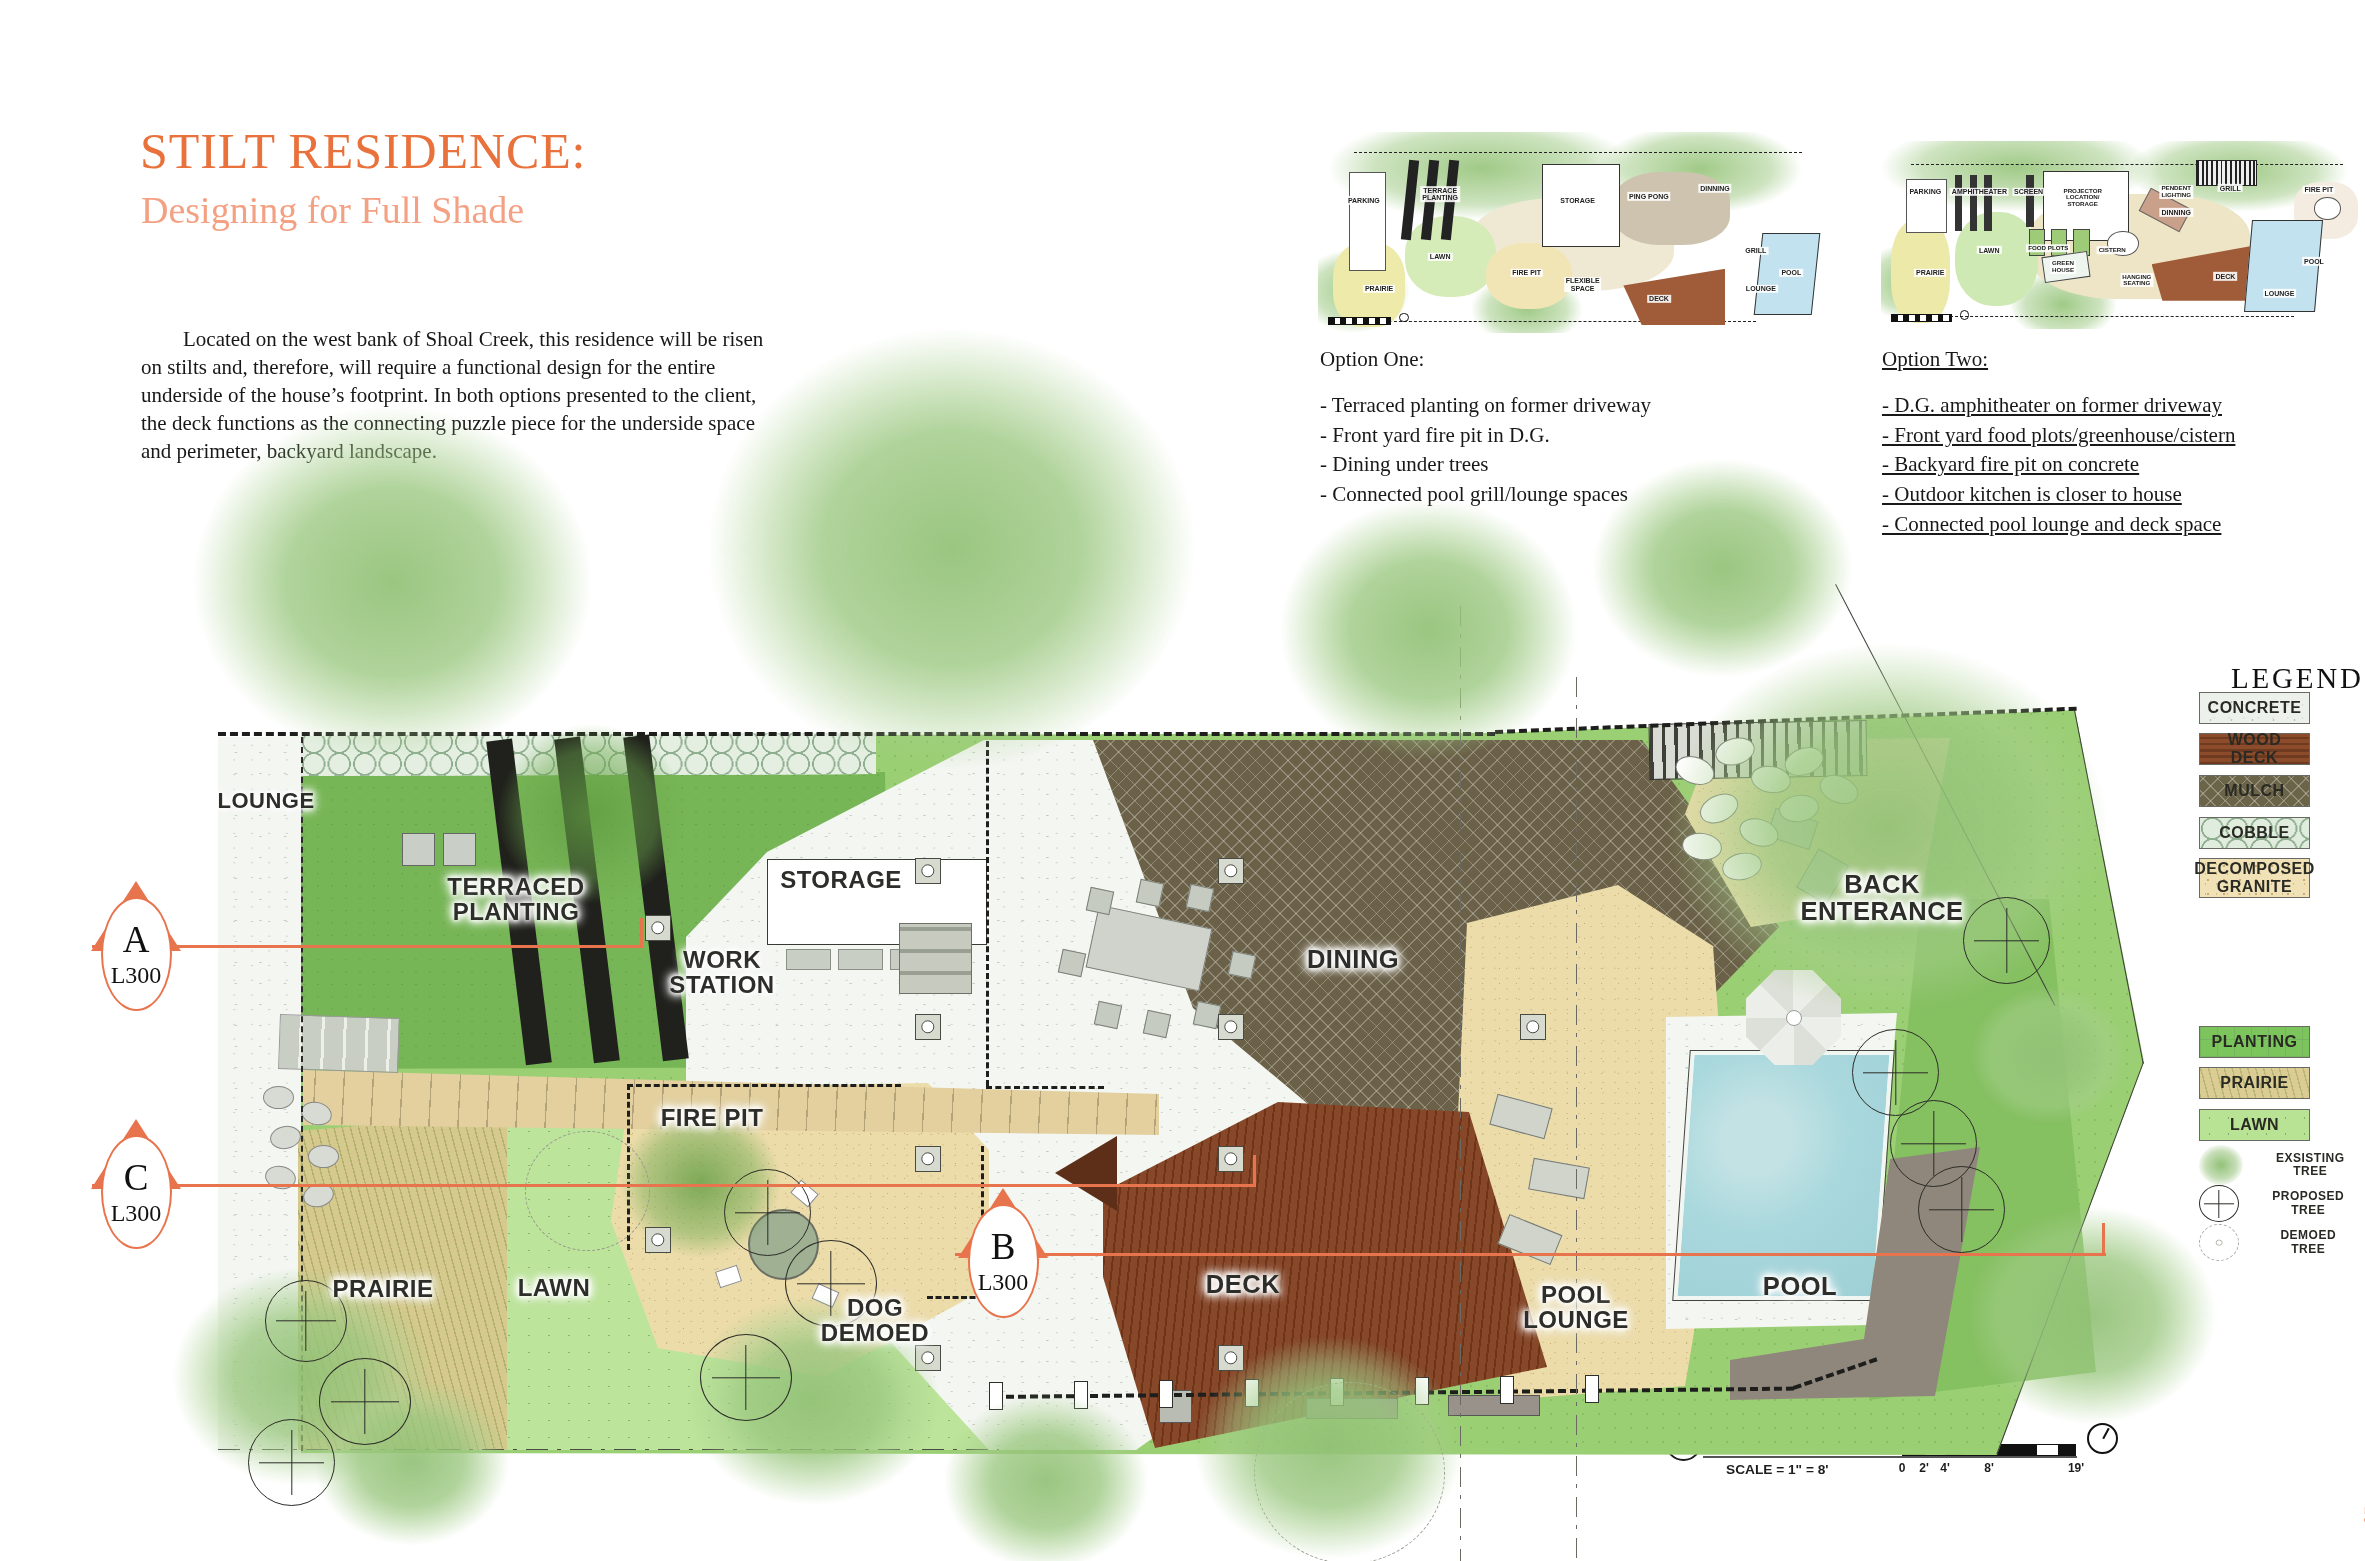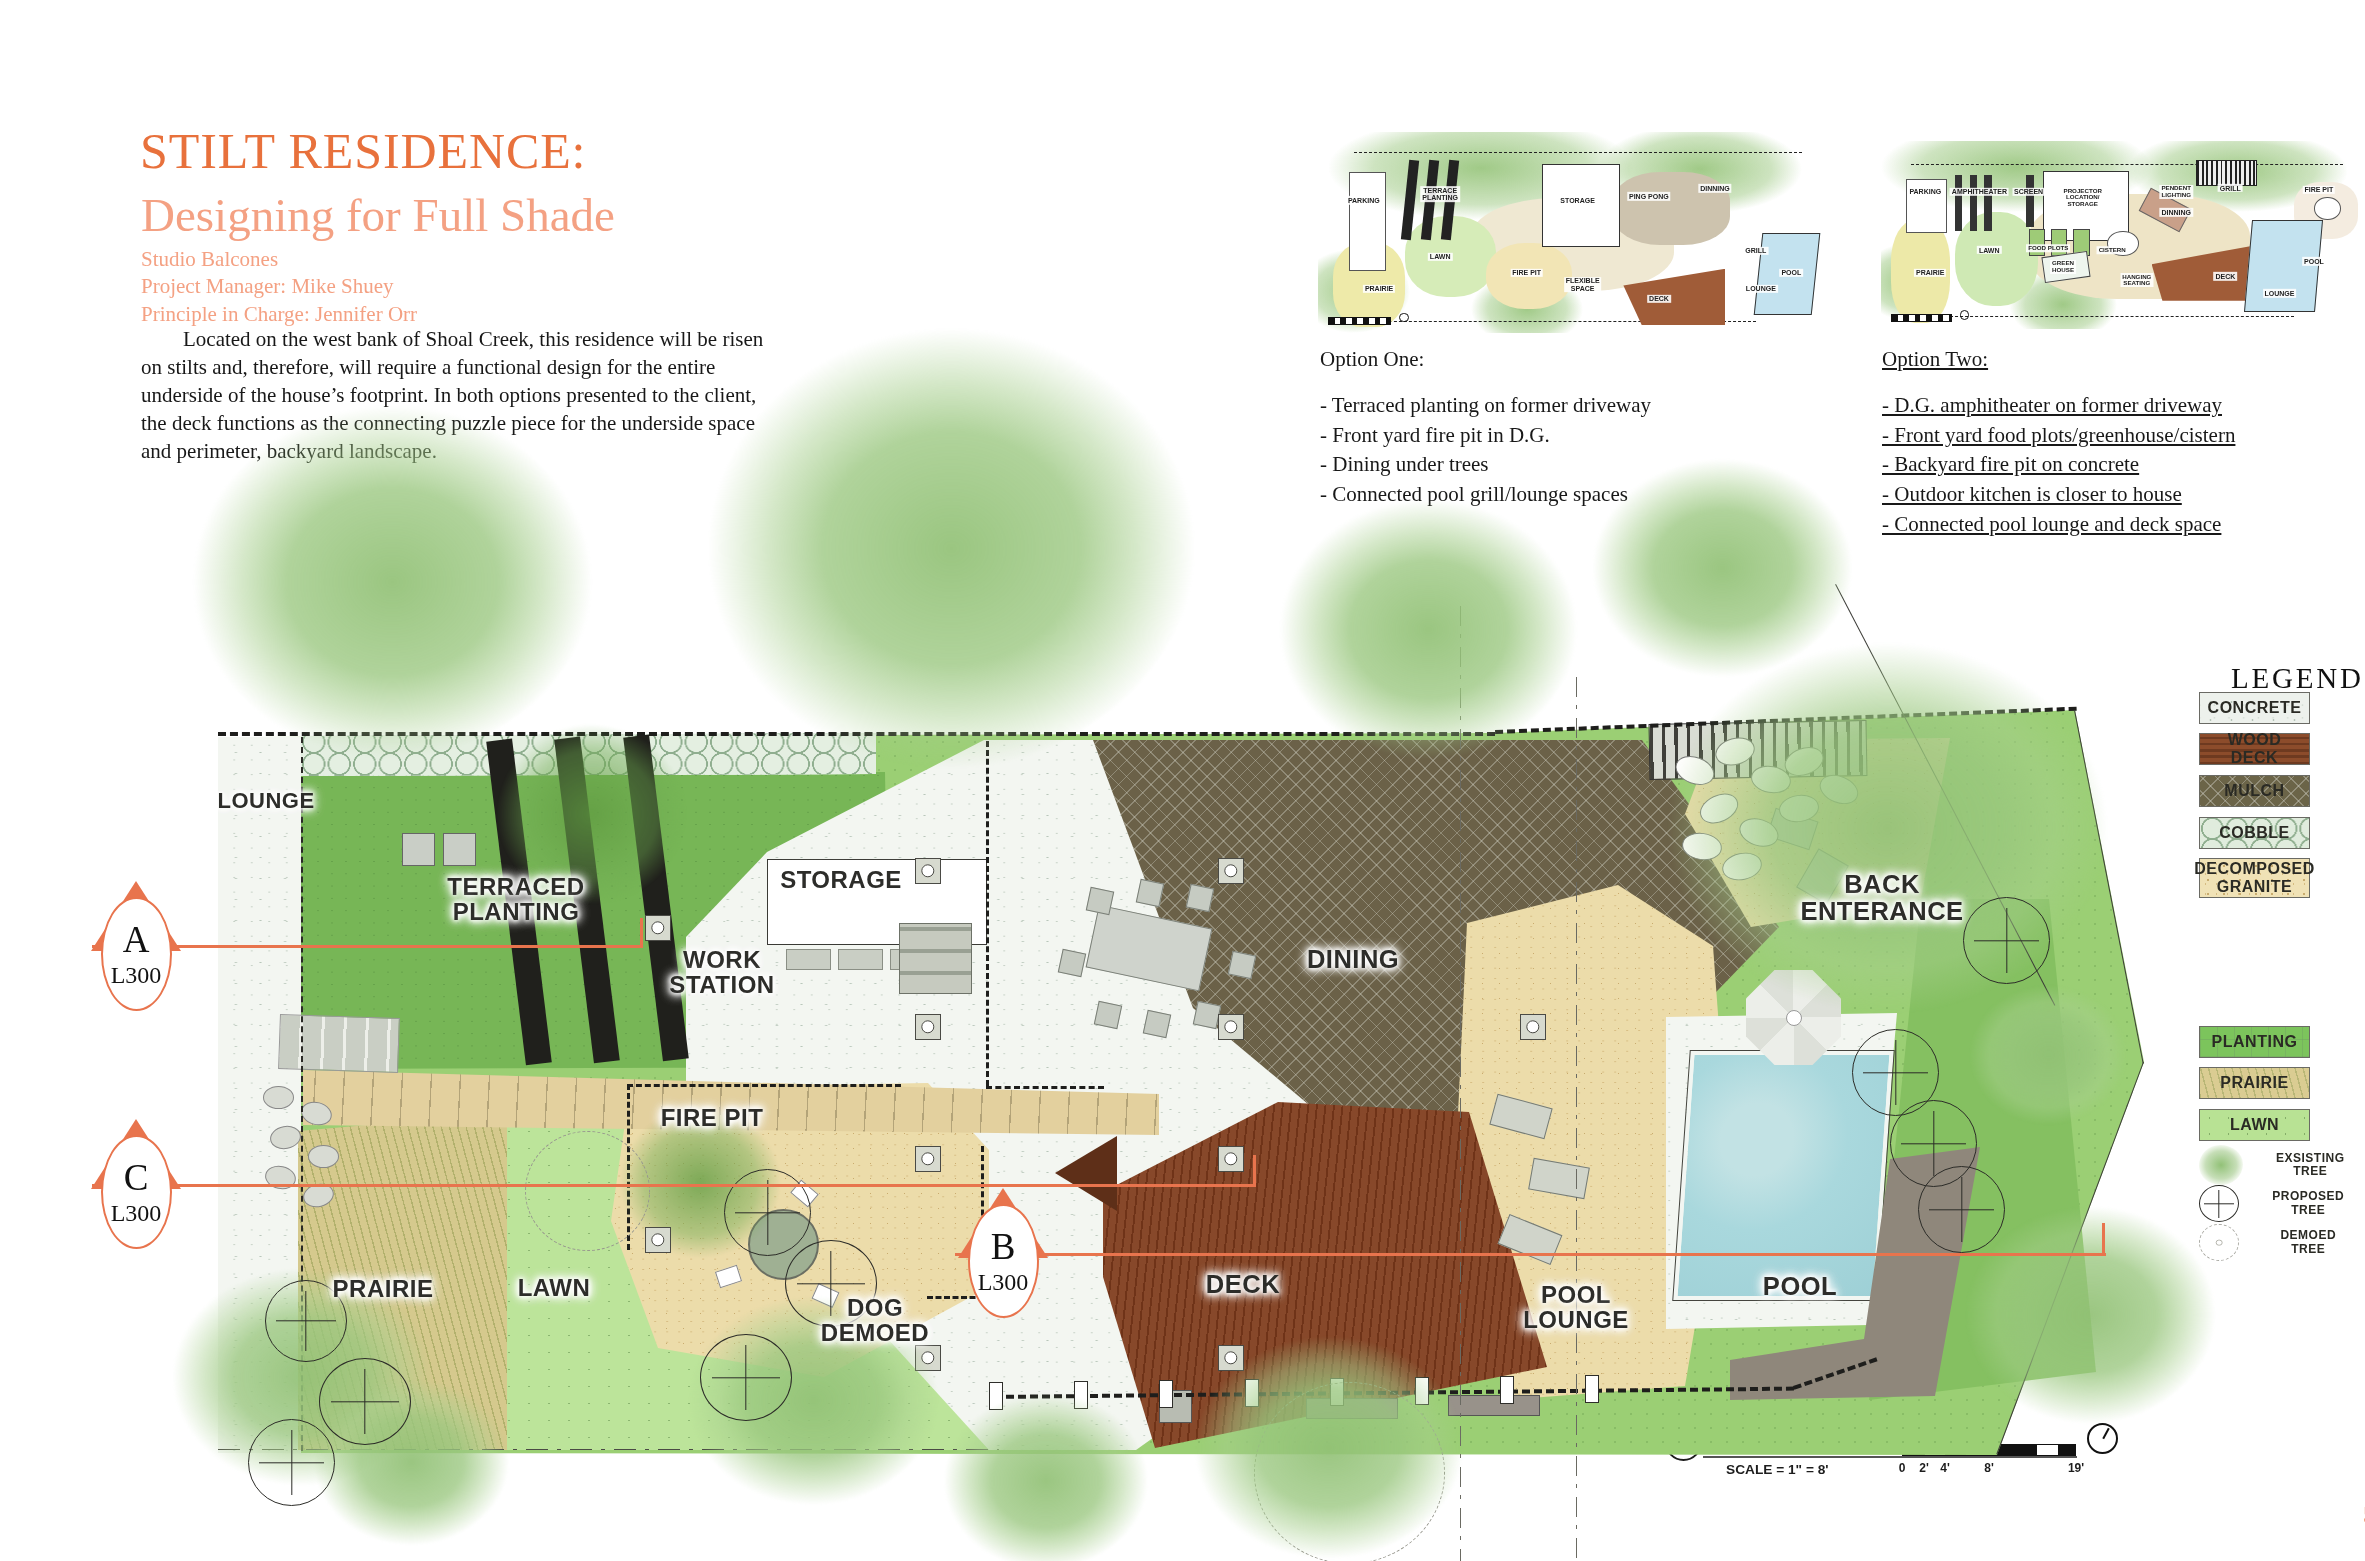--- a/index.html
+++ b/index.html
@@ -1,21 +1,21 @@
 <!DOCTYPE html>
 <html style="font-size:7.6px"><head>
 <meta charset="utf-8">
 <style>
   html,body{margin:0;padding:0;background:#fff;}
   .page{position:relative;width:2413px;height:1561px;background:#fff;overflow:hidden;
         font-family:"Liberation Serif",serif;color:#1f1f1f;}
   .abs{position:absolute;}
   
   .title{position:absolute;left:140px;top:122px;font-size:50px;letter-spacing:0.9px;color:#E8713C;font-weight:400;}
-  .subtitle{position:absolute;left:141px;top:188px;font-size:47px;color:#F4A183;}
+  .subtitle{position:absolute;left:141px;top:188px;font-size:38px;color:#F4A183;}
   .credits{position:absolute;left:141px;top:246px;font-size:21px;line-height:1.3;color:#F4A183;}
   .para{position:absolute;left:141px;top:326px;width:625px;font-size:21px;line-height:1.33;color:#181818;}
   .para .indent{display:inline-block;width:42px;}
   
   .optcol{position:absolute;font-size:21px;line-height:1.42;color:#181818;}
   .optcol .opt-h{margin-bottom:16px;}
   
   .thumb{position:absolute;background:#fff;overflow:hidden;}
   .t-label{position:absolute;transform:translate(-50%,-50%);font-family:"Liberation Sans",sans-serif;
            font-size:7px;font-weight:600;color:#222;background:rgba(255,255,255,.88);
@@ -108,25 +108,20 @@
       transform-origin:50% 100%;transform:translate(-50%,-100%) rotate(28deg);}
   .pagenum{position:absolute;font-size:23px;color:#E8713C;}
 </style>
 </head>
 <body>
 
 <div class="page">
 
   <div class="title">STILT RESIDENCE:</div>
   <div class="subtitle">Designing for Full Shade</div>
-  <div class="credits">
-    <div>Studio Balcones</div>
-    <div>Project Manager: Mike Shuey</div>
-    <div>Principle in Charge: Jennifer Orr</div>
-  </div>
   <div class="para"><span class="indent"></span><span>Located on the west bank of Shoal Creek, this residence will be risen on stilts and, therefore, will require a functional design for the entire underside of the house’s footprint. In both options presented to the client, the deck functions as the connecting puzzle piece for the underside space and perimeter, backyard landscape.</span></div>
 
   <div class="thumb" style="left:1318px;top:132px;width:509px;height:201px;">
     <div class="t-canopy" style="left:2%;top:-8%;width:60%;height:52%;"></div>
     <div class="t-canopy" style="left:55%;top:-4%;width:40%;height:45%;"></div>
     <div class="t-canopy" style="left:-4%;top:58%;width:22%;height:42%;"></div>
     <div class="t-canopy" style="left:30%;top:70%;width:22%;height:36%;"></div>
     <div class="t-dash" style="left:7%;top:10%;width:88%;"></div>
     <div class="t-dash" style="left:10%;top:94%;width:76%;"></div>
     <div class="t-shape" style="left:30%;top:33%;width:40%;height:46%;background:#EFE8D2;border-radius:42%;"></div>

